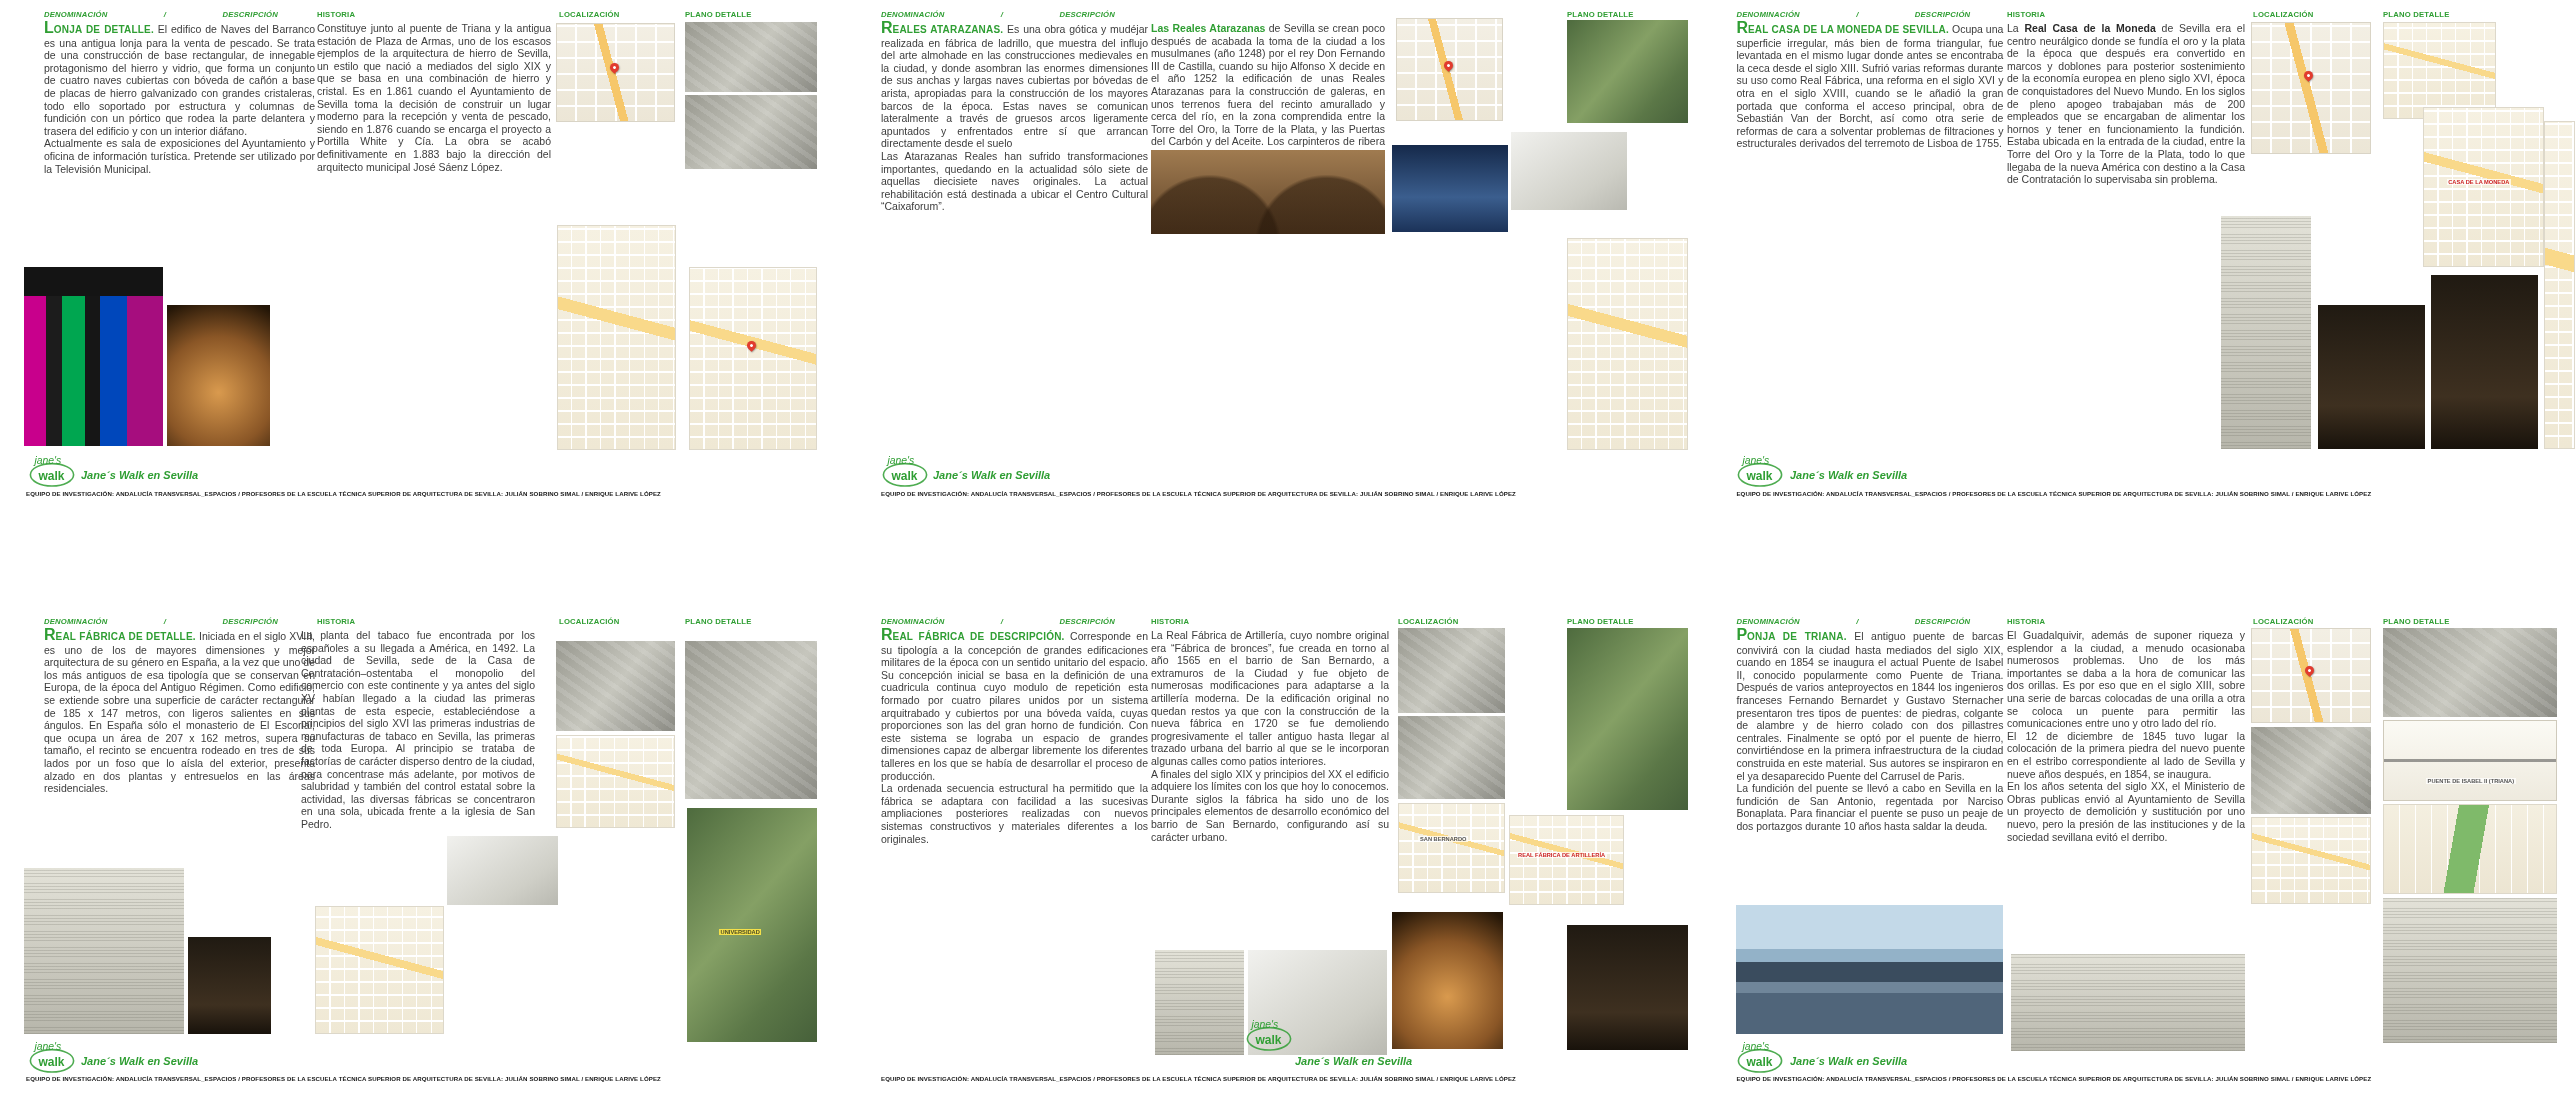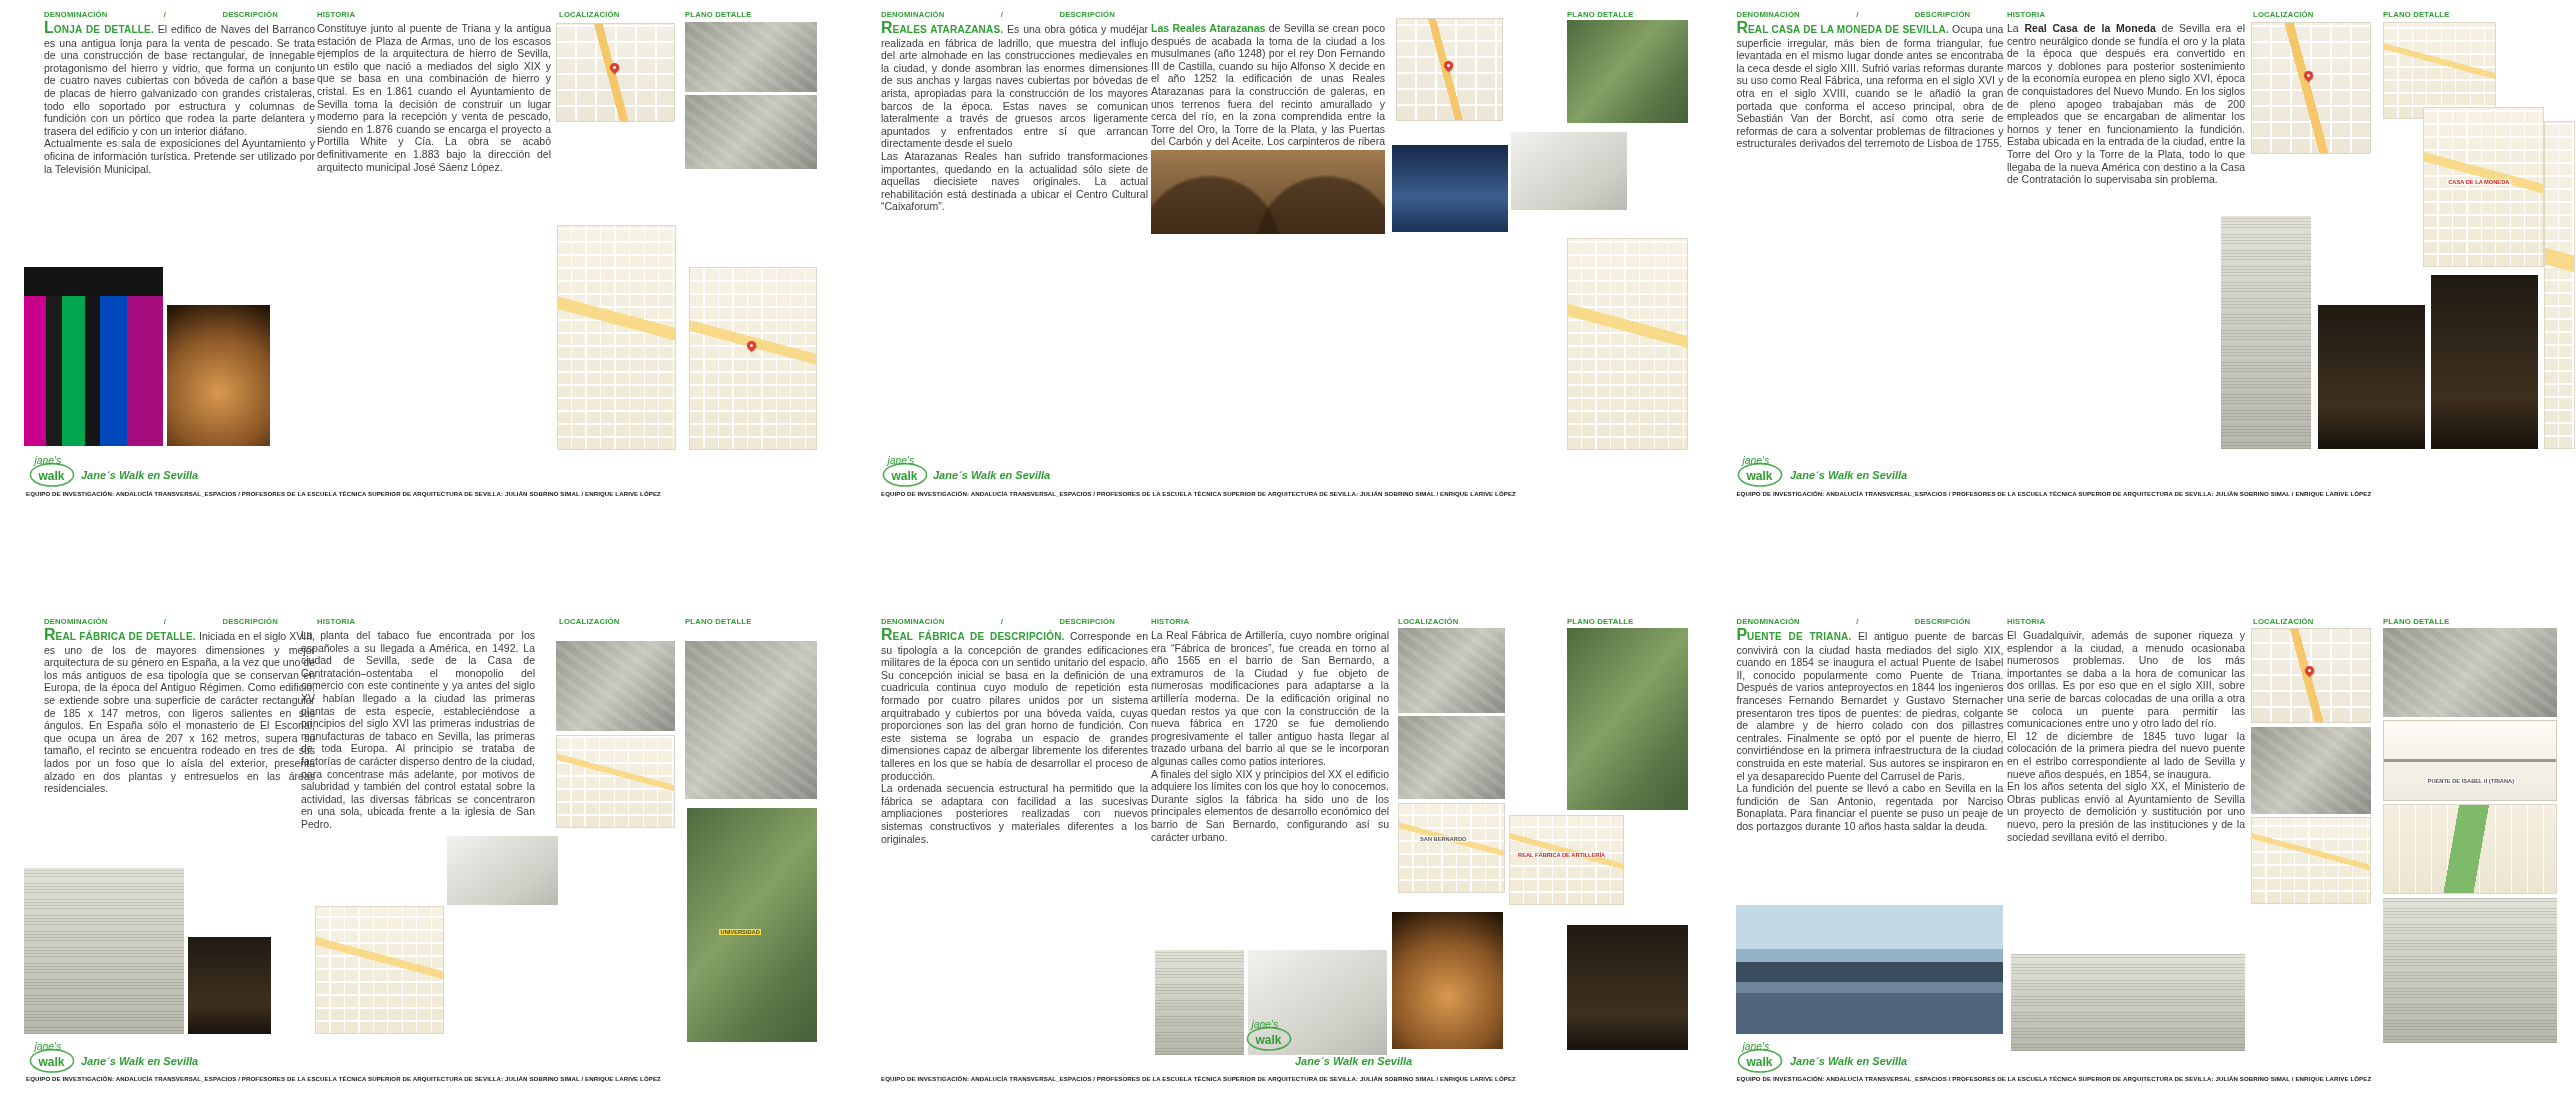--- a/index.html
+++ b/index.html
@@ -2,21 +2,21 @@
 <html style="font-size:13px"><head>
 <meta charset="utf-8">
 <style>
   * { margin:0; padding:0; box-sizing:border-box; }
   html,body { background:#ffffff; }
   body { font-family:"Liberation Sans", sans-serif; color:#3a3a3a; }
   #page { position:relative; width:2576px; height:1113px; background:#fff; overflow:hidden; }
   .panel { position:absolute; width:859px; height:557px; background:#fff; }
   .p { position:absolute; }
   .hdr { font-size:7.7px; font-weight:bold; color:#2f9e33; letter-spacing:0.2px; }
-  .hdr-row { display:flex; justify-content:space-between; width:234px; }
+  .hdr-row { display:flex; justify-content:space-between; width:234px;font-style:italic; }
   .txt { font-size:10.5px; line-height:12.6px; text-align:justify; color:#3c3c3c; }
   .txt .bodytext { white-space:pre-line; }
   .t-init { font-size:16px; font-weight:bold; color:#2f9e33; }
   .t-rest { font-size:10px; font-weight:bold; color:#2f9e33; letter-spacing:0.2px; }
   .lead-green { font-weight:bold; color:#2f9e33; }
   .lead-dark { font-weight:bold; color:#2a2a2a; }
   
   .ph { position:absolute; overflow:hidden; }
   .ph-gmap { border:0.8px solid #d9d4c6;
     background:
@@ -271,21 +271,21 @@
     <div class="p hdr hdr-row" style="left:19.4px;top:60px;width:234px">
       <span>DENOMINACIÓN</span>
       <span>/</span>
       <span>DESCRIPCIÓN</span>
     </div>
     <div class="p hdr" style="left:290px;top:60px">HISTORIA</div>
     <div class="p hdr" style="left:536px;top:60px">LOCALIZACIÓN</div>
     <div class="p hdr" style="left:666px;top:60px">PLANO DETALLE</div>
 
     <div class="p txt" style="left:19.4px;top:72px;width:267px">
-      <span class="t-init">P</span><span class="t-rest">UENTE DE TRIANA.</span>
+      <span class="t-init">P</span><span class="t-rest">ONJA DE TRIANA.</span>
       <span class="bodytext">El antiguo puente de barcas convivirá con la ciudad hasta mediados del siglo XIX, cuando en 1854 se inaugura el actual Puente de Isabel II, conocido popularmente como Puente de Triana. Después de varios anteproyectos en 1844 los ingenieros franceses Fernando Bernardet y Gustavo Sternacher presentaron tres tipos de puentes: de piedras, colgante de alambre y de hierro colado con dos pillastres centrales. Finalmente se optó por el puente de hierro, convirtiéndose en la primera infraestructura de la ciudad construida en este material. Sus autores se inspiraron en el ya desaparecido Puente del Carrusel de Paris.
 La fundición del puente se llevó a cabo en Sevilla en la fundición de San Antonio, regentada por Narciso Bonaplata. Para financiar el puente se puso un peaje de dos portazgos durante 10 años hasta saldar la deuda.</span>
     </div>
     <div class="p txt" style="left:290px;top:72px;width:238px">
       <span class="bodytext">El Guadalquivir, además de suponer riqueza y esplendor a la ciudad, a menudo ocasionaba numerosos problemas. Uno de los más importantes se daba a la hora de comunicar las dos orillas. Es por eso que en el siglo XIII, sobre una serie de barcas colocadas de una orilla a otra se coloca un puente para permitir las comunicaciones entre uno y otro lado del río.
 El 12 de diciembre de 1845 tuvo lugar la colocación de la primera piedra del nuevo puente en el estribo correspondiente al lado de Sevilla y nueve años después, en 1854, se inaugura.
 En los años setenta del siglo XX, el Ministerio de Obras publicas envió al Ayuntamiento de Sevilla un proyecto de demolición y sustitución por uno nuevo, pero la presión de las instituciones y de la sociedad sevillana evitó el derribo.</span>
     </div>
 
     <div class="ph ph-gmap" style="left:534px;top:71px;width:120px;height:95px">

